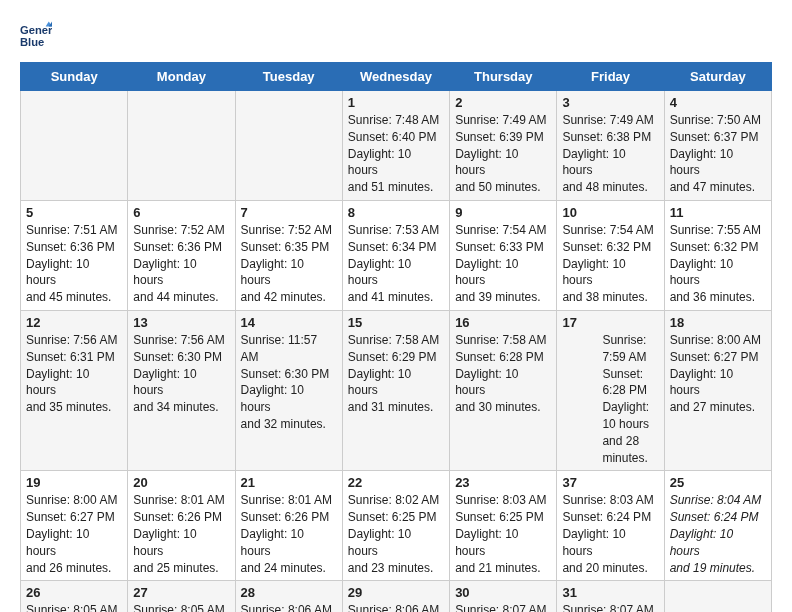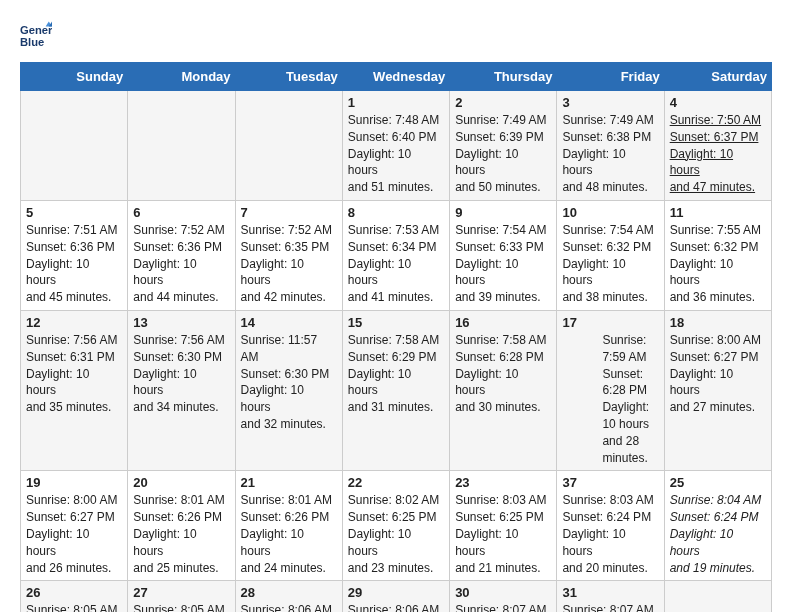--- a/index.html
+++ b/index.html
@@ -40,21 +40,21 @@
     table {
       width: 100%;
       border-collapse: collapse;
     }
     thead tr th {
       background-color: #2a6db5;
       color: #fff;
       font-size: 13px;
       font-weight: bold;
       padding: 6px 4px;
-      text-align: right;
+      text-align: center;
       border: 1px solid #2a6db5;
     }
     tbody tr td {
       border: 1px solid #ccc;
       vertical-align: top;
       padding: 4px 5px;
       font-size: 10.5px;
       color: #222;
       width: calc(100% / 7);
       min-height: 80px;
@@ -133,21 +133,21 @@
         </td>
         <td>
           <span class="day-number">3</span>
           <div class="day-info" style="white-space: pre-line;">Sunrise: 7:49 AM
 Sunset: 6:38 PM
 Daylight: 10 hours
 and 48 minutes.</div>
         </td>
         <td>
           <span class="day-number">4</span>
-          <div class="day-info" style="white-space: pre-line; text-decoration: underline;">Sunrise: 7:50 AM
+          <div class="day-info" style="white-space: pre-line;">Sunrise: 7:50 AM
 Sunset: 6:37 PM
 Daylight: 10 hours
 and 47 minutes.</div>
         </td>
       </tr>
       <tr>
         <td>
           <span class="day-number">5</span>
           <div class="day-info" style="white-space: pre-line;">Sunrise: 7:51 AM
 Sunset: 6:36 PM

